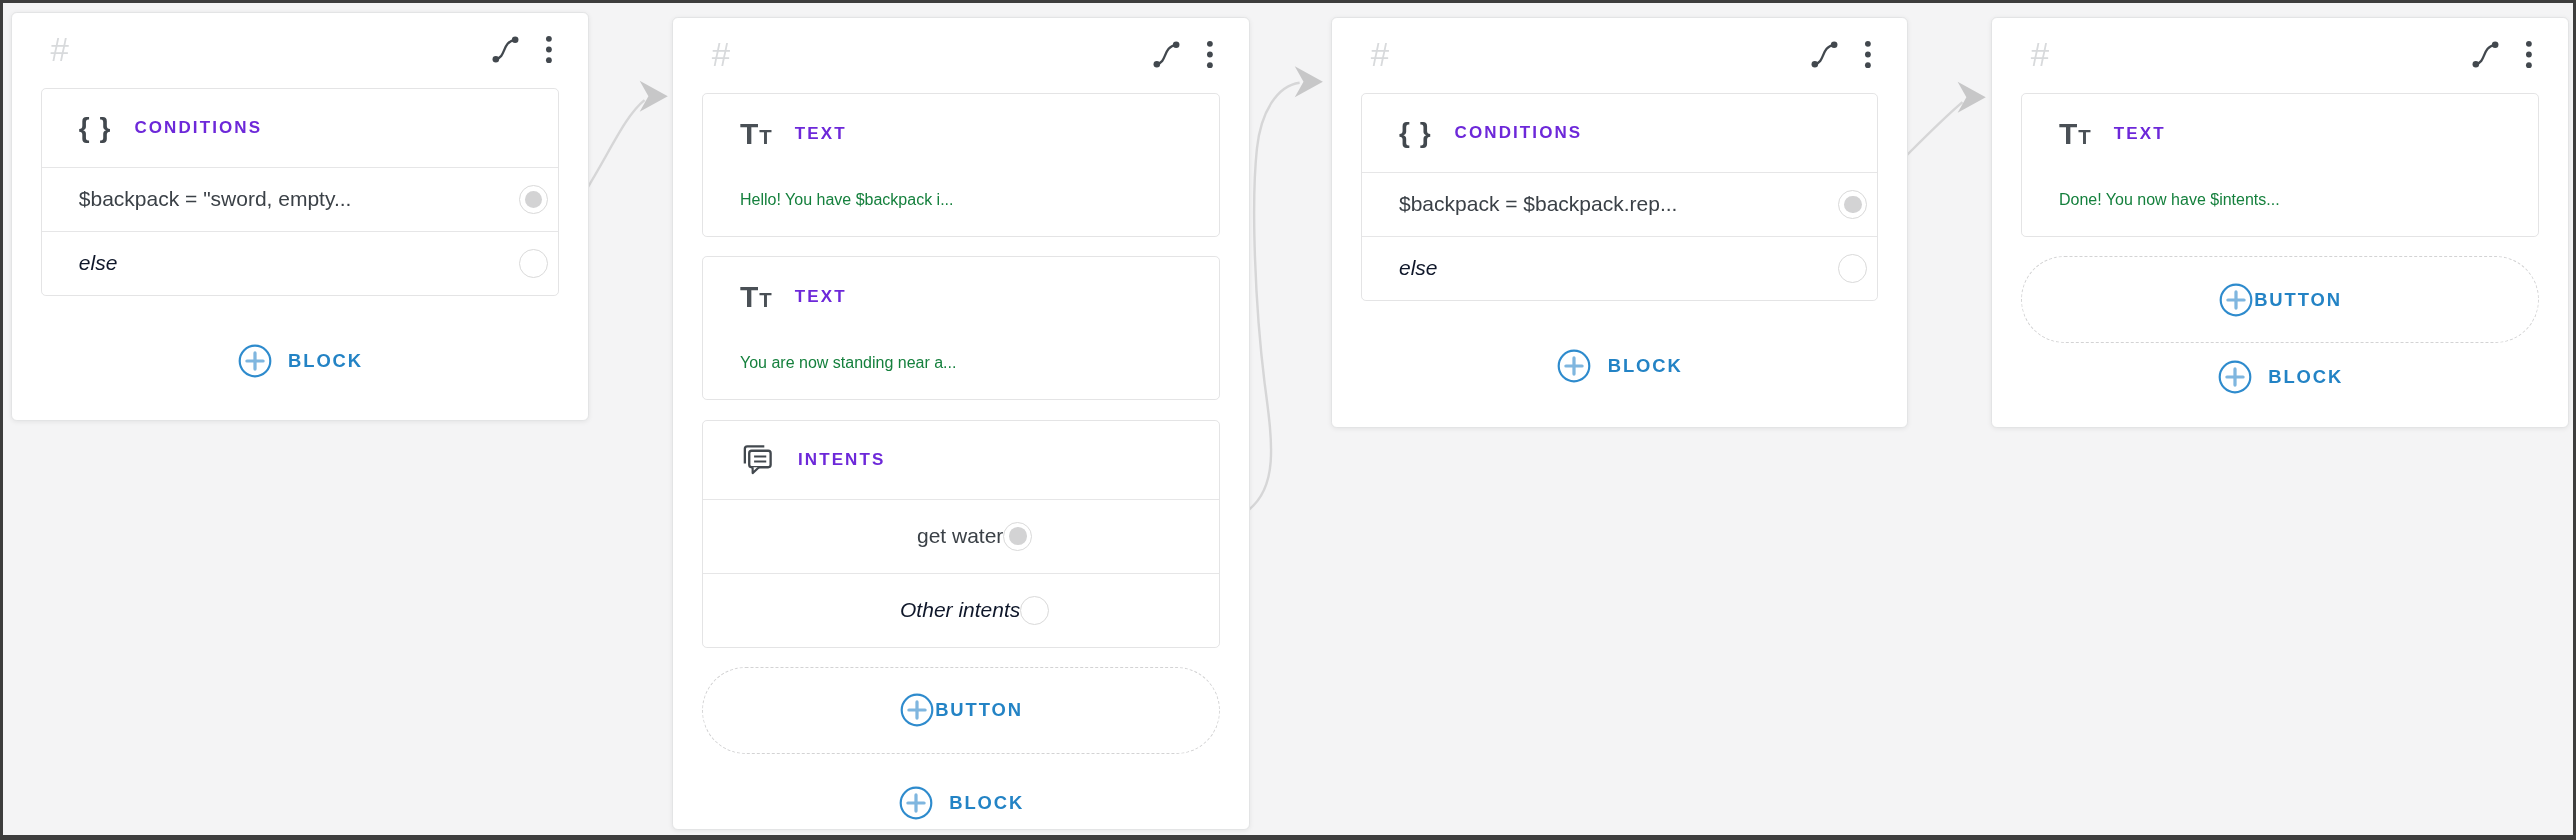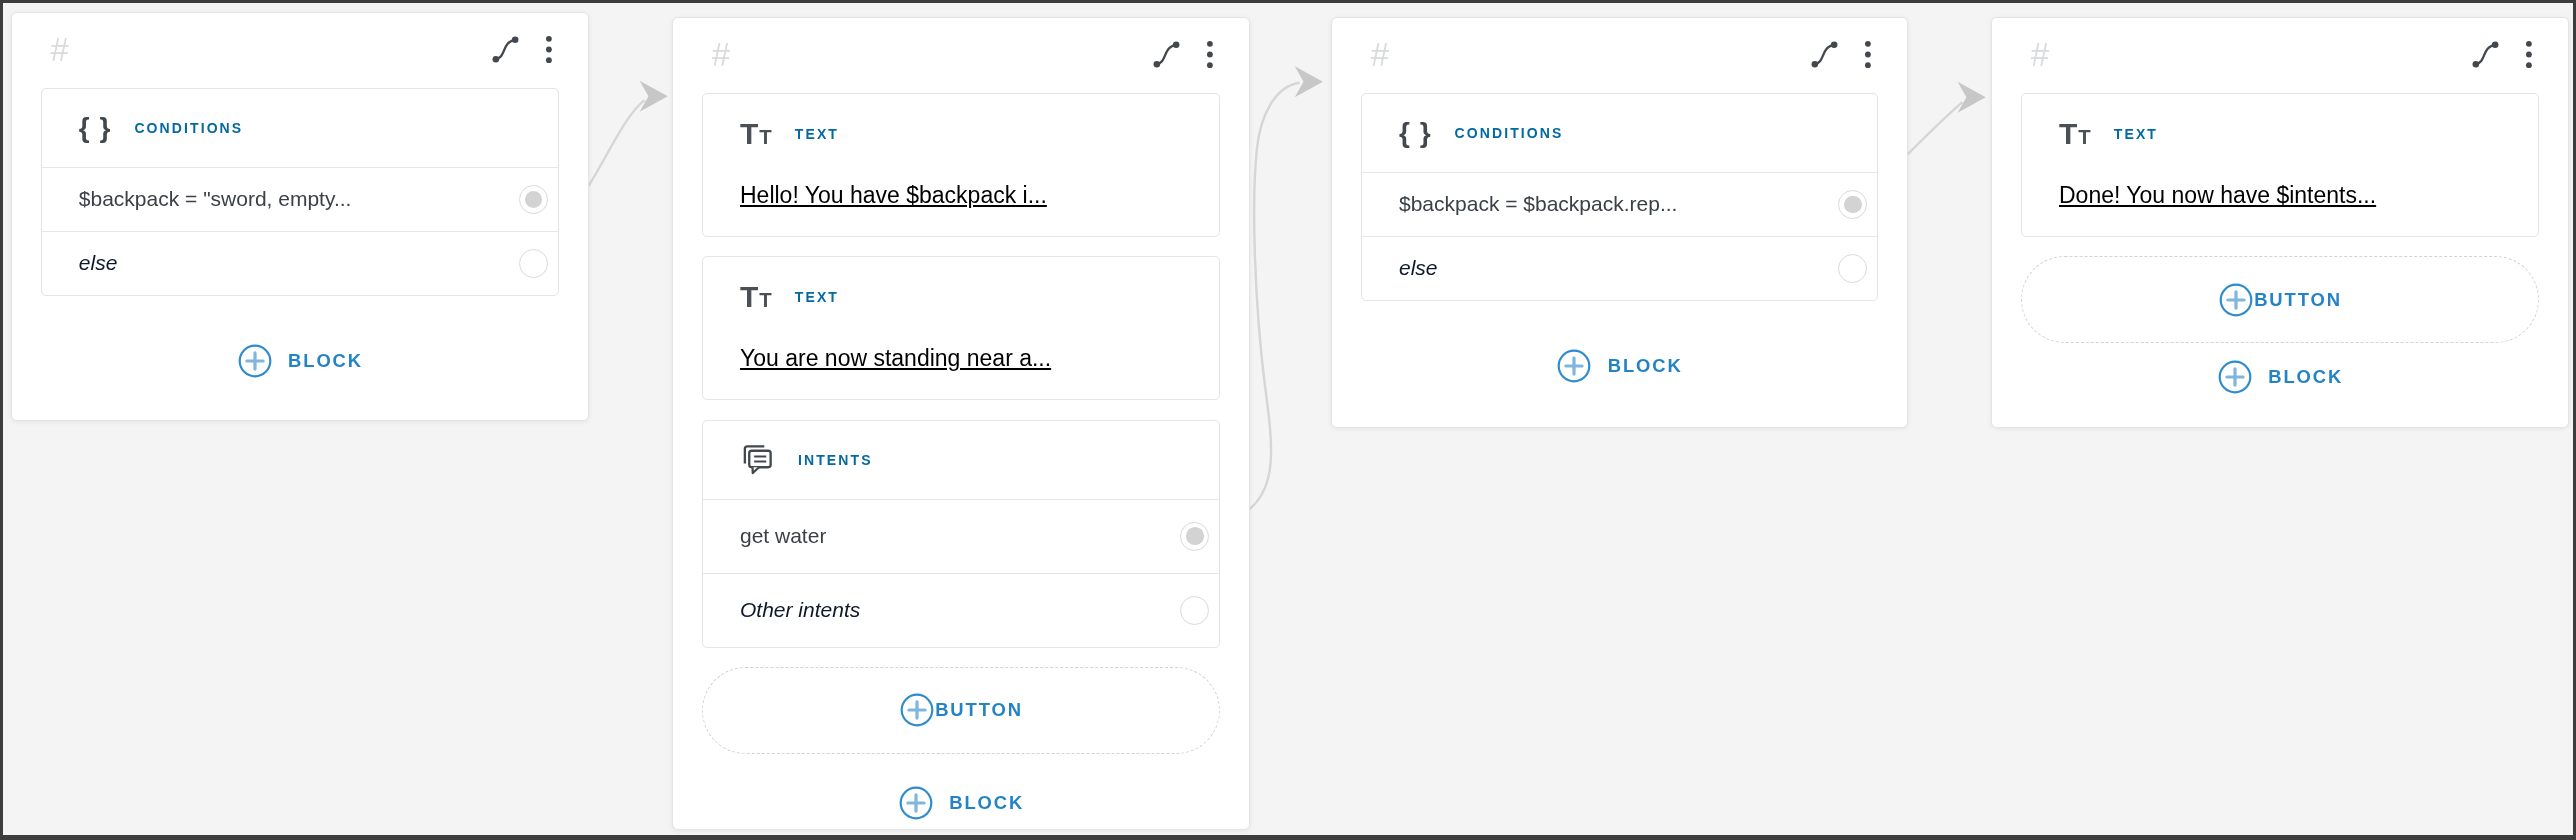--- a/index.html
+++ b/index.html
@@ -43,38 +43,38 @@
     margin-top: 19.4px;
     background: #fff;
     overflow: hidden;
   }
   .card-head + .section { margin-top: 13.6px; }
 
   .sec-head {
     display: flex; align-items: center; gap: 23px;
     padding: 0 19.4px 0 37px; height: 78px;
   }
-  .sec-label { font-size: 14px; font-weight: 700; letter-spacing: 2.1px; color: #0369a1; }
+  .sec-label { font-size: 17px; font-weight: 700; letter-spacing: 2.1px; color: #6d28d9; }
 
   .braces { font-size: 28px; font-weight: 600; color: #42484e; letter-spacing: 1px; }
   .tt { color: #4a5056; font-weight: 700; display: flex; align-items: baseline; line-height: 1; }
   .t-big { font-size: 30px; }
   .t-small { font-size: 20.4px; margin-left: 1px; }
 
   .section-text { height: 144px; display: flex; flex-direction: column; }
   .section-text .sec-head { height: auto; padding-top: 25px; }
-  .sec-body { padding: 0 37px 27px; margin-top: auto; font-size: 23px; color: #000000; white-space: nowrap; overflow: hidden; text-decoration: underline; }
+  .sec-body { padding: 0 37px 27px; margin-top: auto; font-size: 16px; color: #15803d; white-space: nowrap; overflow: hidden; }
 
   .row {
     display: flex; align-items: center; justify-content: space-between;
     height: 64px; padding: 0 9.7px 0 37px;
     border-top: 1px solid #e6e6e7;
     cursor: pointer;
   }
-  .section-intents .row { height: 74px; }
+  .section-intents .row { height: 74px; justify-content: center; }
   .row-text { font-size: 21px; color: #3b4147; white-space: nowrap; overflow: hidden; }
   .row-text.mut { color: #0f172a; font-style: italic; }
 
   .port {
     flex: none;
     width: 29px; height: 29px; border-radius: 50%;
     border: 1.9px solid #d9d9d9; background: #fff;
     display: flex; align-items: center; justify-content: center;
     cursor: pointer;
   }

